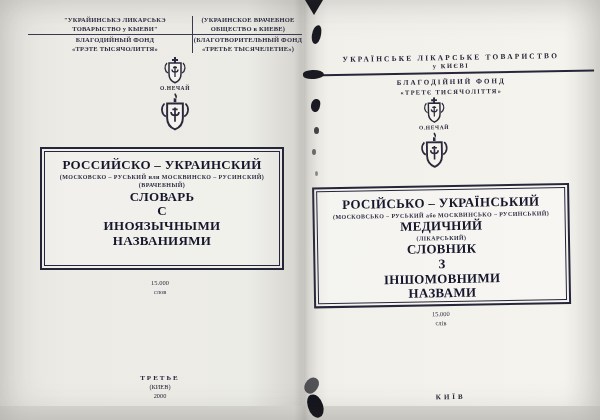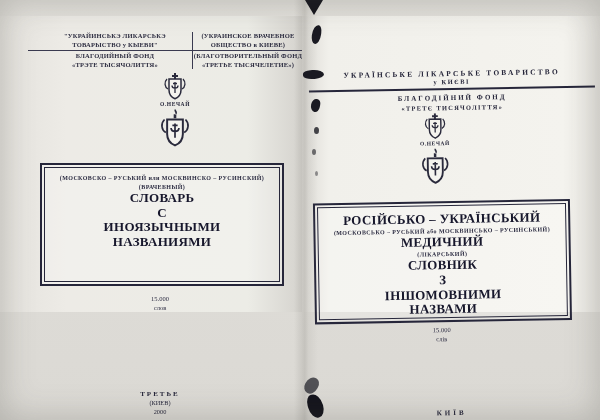--- a/index.html
+++ b/index.html
@@ -1,21 +1,21 @@
 <!DOCTYPE html>
 <html><head>
 <meta charset="utf-8">
 <style>
   html,body{margin:0;padding:0;}
   body{width:600px;height:420px;overflow:hidden;background:#d8d6d1;
        font-family:"Liberation Serif","DejaVu Serif",serif;color:#1d1d30;}
   .scan{position:relative;width:600px;height:420px;background:linear-gradient(#e2e0db,#dbd9d4);}
   .scan::after{content:'';position:absolute;inset:0;pointer-events:none;
        box-shadow:inset 0 0 34px rgba(70,68,60,.28);}
-  .page{position:absolute;top:16px;height:296px;}
+  .page{position:absolute;top:0;height:406px;}
   .page-left{left:0;width:302px;background:linear-gradient(90deg,#e4e2dd 0,#edebe6 22%,#ecece6 82%,#d6d4cf 99%);}
   .page-right{left:302px;width:298px;background:linear-gradient(90deg,#dcdad5 0,#f1f0eb 9%,#f4f3ee 88%,#e6e4df 100%);}
   .page-right-inner{position:absolute;inset:0;transform:rotate(-1deg);transform-origin:50% 45%;}
 
   
   .l-hdr{position:absolute;top:16px;left:42px;width:262px;font-size:6.5px;font-weight:700;
          line-height:8.6px;letter-spacing:.2px;color:#2c2c40;}
   .l-hdr-cols{display:flex;}
   .l-hdr-c1{width:150px;text-align:center;padding-right:4px;box-sizing:border-box;}
   .l-hdr-c2{flex:1;text-align:center;}
@@ -116,20 +116,21 @@
       <svg class="crest" width="32" height="38" viewBox="0 0 24 29">
         <path d="M12 0 c-1.5 2 1.5 2.6 0 4.6 c2.4 -.8 1.6 -3 0 -4.6z M11 4h2v3h-2z" fill="#2a2a3c"></path>
         <path d="M4 8 C1 11 1.5 16 5 18 M20 8 C23 11 22.5 16 19 18" stroke="#2a2a3c" stroke-width="1.3" fill="none"></path>
         <path d="M6 8 h12 v11 c0 5 -3.2 7.6 -6 8.8 C9.2 26.6 6 24 6 19 z" fill="#f4f3ee" stroke="#2a2a3c" stroke-width="1.5"></path>
         <path d="M12 11 v11 M9 14.5 c0 3.4 6 3.4 6 0 M10 12.5 h4" stroke="#2a2a3c" stroke-width="1.3" fill="none"></path>
       </svg>
     </div>
 
     <div class="tbox l-tbox">
       <div class="tbox-in">
+        <div class="tl-big">РОССИЙСКО – УКРАИНСКИЙ</div>
         <div class="tl-tiny">(МОСКОВСКО – РУСЬКИЙ или МОСКВИНСКО – РУСИНСКИЙ)</div>
         <div class="tl-tiny">(ВРАЧЕБНЫЙ)</div>
         <div class="tl-big">СЛОВАРЬ</div>
         <div class="tl-big">С</div>
         <div class="tl-big">ИНОЯЗЫЧНЫМИ</div>
         <div class="tl-big">НАЗВАНИЯМИ</div>
       </div>
     </div>
 
     <div class="count l-count">

